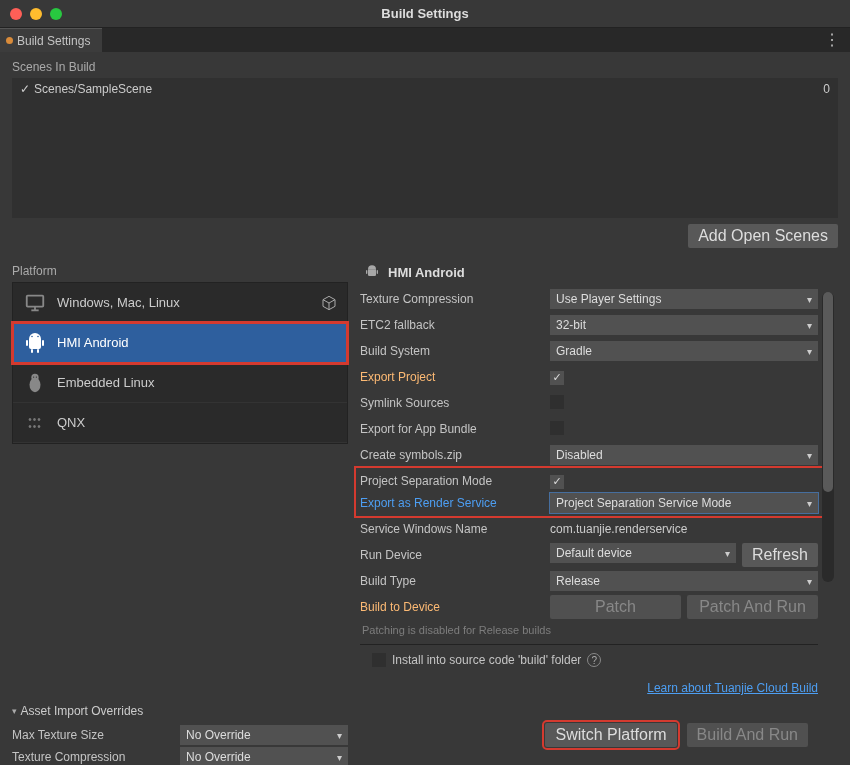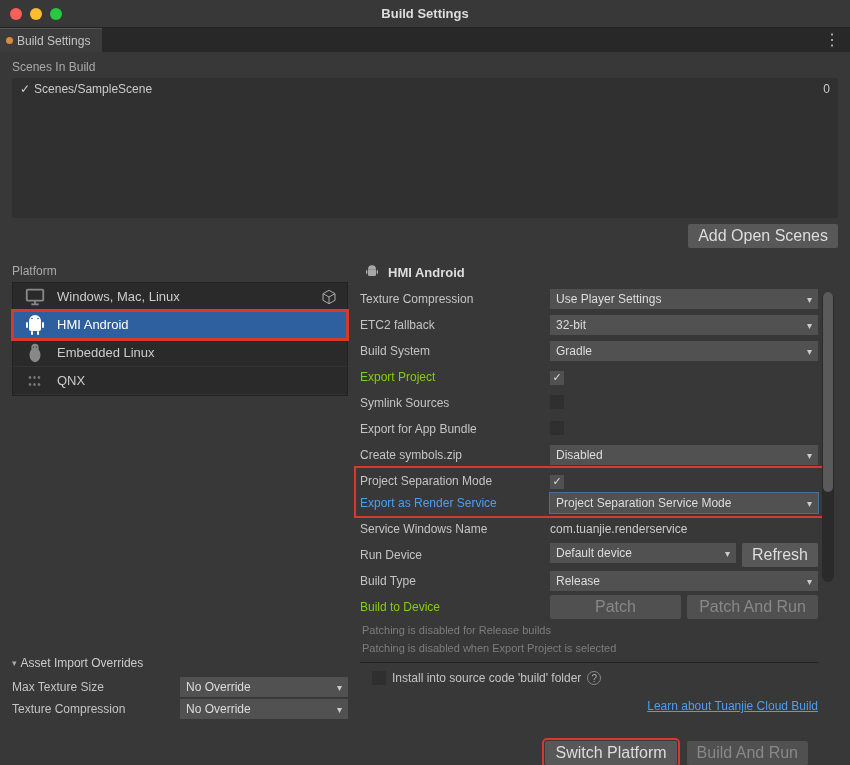--- a/index.html
+++ b/index.html
@@ -84,21 +84,21 @@
   .left-col { width: 336px; flex-shrink:0;}
   .right-col { flex:1; position:relative;}
   .platform-list {
     background:#2a2a2a;
     border:1px solid #222;
   }
   .platform-item {
     display:flex;
     align-items:center;
     gap:10px;
-    height:28px;
+    height:40px;
     padding:0 10px;
     color:#ccc;
     border-bottom:1px solid #333;
     position:relative;
   }
   .platform-item .picon { width:24px; height:24px; display:flex; align-items:center; justify-content:center; color:#888;}
   .platform-item.selected {
     background:#2e5f9e;
     color:#fff;
     outline:3px solid #d43a2f;
@@ -111,21 +111,21 @@
     align-items:center;
     gap:8px;
     padding:0 4px 8px 4px;
     font-weight:600;
     color:#ddd;
   }
   .platform-header .picon { color:#a8a8a8;}
   .settings-grid { display:flex; flex-direction:column; gap:4px; padding-right:20px;}
   .srow { display:flex; align-items:center; height:22px;}
   .slabel { width:190px; color:#c4c4c4; font-size:12px; flex-shrink:0;}
-  .slabel.dim { color:#84cc16;}
+  .slabel.dim { color:#fdba74;}
   .slabel.blue { color:#4d9ef2;}
   .sval { flex:1; }
   .dropdown {
     background:#515151;
     color:#ddd;
     height:20px;
     display:flex;
     align-items:center;
     padding:0 6px;
     font-size:12px;
@@ -385,21 +385,20 @@
           </div>
       </div>
       <div class="srow">
         <span class="slabel dim">Build to Device</span>
         <div class="sval pill-row">
           <button class="btn disabled">Patch</button>
           <button class="btn disabled">Patch And Run</button>
         </div>
       </div>
       <div class="info-text">Patching is disabled for Release builds</div>
-      <div class="info-text">Patching is disabled when Export Project is selected</div>
       <div class="divider"></div>
       <div class="install-row">
         <span class="checkbox dark"></span>
         <span>Install into source code 'build' folder</span>
         <span class="q-icon">?</span>
       </div>
       <div class="link">Learn about Tuanjie Cloud Build</div>
       <div class="footer-buttons">
         <button class="btn highlight">Switch Platform</button>
         <button class="btn disabled">Build And Run</button>

